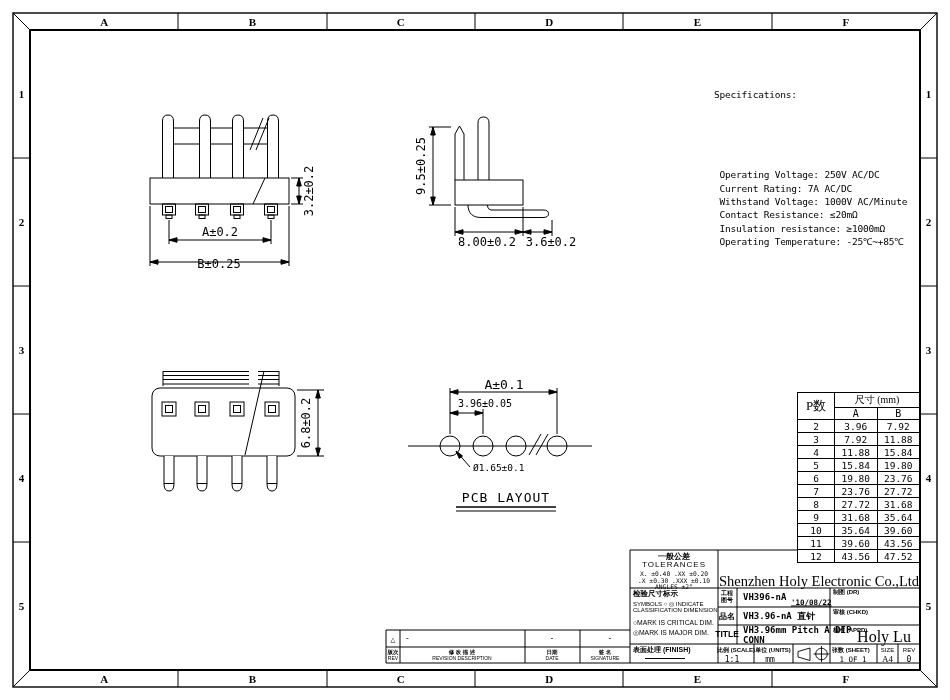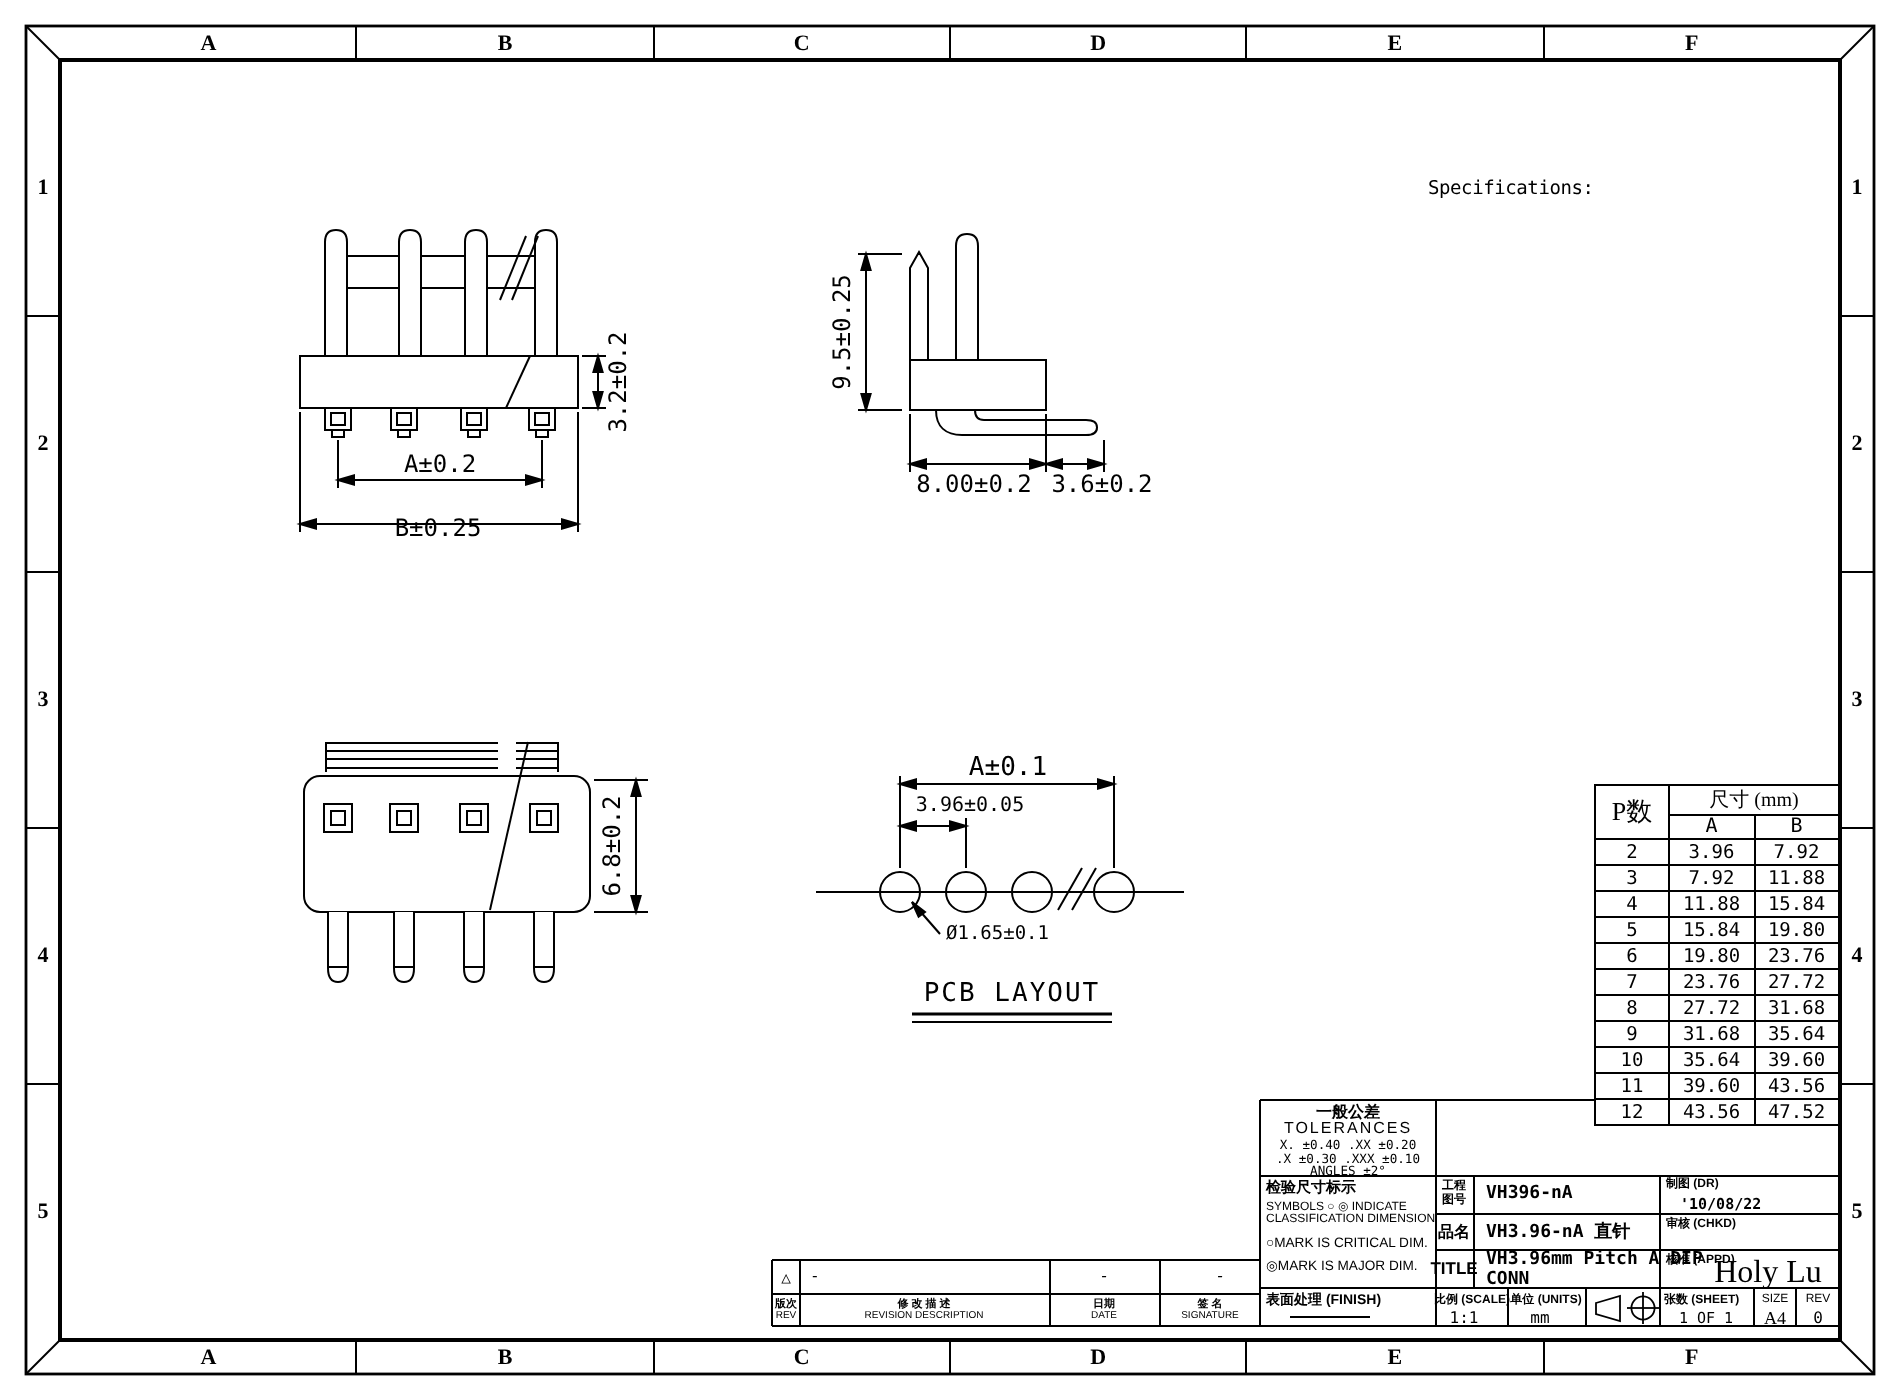--- a/index.html
+++ b/index.html
@@ -266,20 +266,23 @@
 
   <div class="zone">1</div>
       <div class="zone">2</div>
       <div class="zone">3</div>
       <div class="zone">4</div>
       <div class="zone">5</div>
     </div>
 
   <div class="specs">
     <div>Specifications:</div>
+    <div>
+      
+    <div class="spec-line"> Operating Voltage: 250V AC/DC</div><div class="spec-line"> Current Rating: 7A AC/DC</div><div class="spec-line"> Withstand Voltage: 1000V AC/Minute</div><div class="spec-line"> Contact Resistance: ≤20mΩ</div><div class="spec-line"> Insulation resistance: ≥1000mΩ</div><div class="spec-line"> Operating Temperature: -25℃~+85℃</div></div>
   </div>
 
   <div class="t dim" style="left:220px;top:232px;">A±0.2</div>
   <div class="t dim" style="left:219px;top:264px;">B±0.25</div>
   <div class="rot dim" style="left:309px;top:191px;">3.2±0.2</div>
 
   <div class="rot dim" style="left:421px;top:166px;">9.5±0.25</div>
   <div class="t dim" style="left:487px;top:242px;">8.00±0.2</div>
   <div class="t dim" style="left:551px;top:242px;">3.6±0.2</div>
 
@@ -378,26 +381,27 @@
   <div class="t" style="left:674px;top:586px;font-size:6.3px;">ANGLES      ±2°</div>
 
   <div class="tl tb b" style="left:633px;top:594px;font-size:7.5px;">检验尺寸标示</div>
   <div class="tl tb" style="left:633px;top:602.5px;font-size:6px;">SYMBOLS ○ ◎ INDICATE</div>
   <div class="tl tb" style="left:633px;top:609.5px;font-size:6px;">CLASSIFICATION  DIMENSION</div>
   <div class="tl tb" style="left:633px;top:622px;font-size:6.8px;">○MARK IS CRITICAL DIM.</div>
   <div class="tl tb" style="left:633px;top:633px;font-size:6.8px;">◎MARK IS MAJOR DIM.</div>
 
   <div class="tl tb b" style="left:633px;top:650px;font-size:7px;">表面处理 (FINISH)</div>
 
+  <div class="t serif" style="left:819px;top:581px;font-size:14.5px;">Shenzhen Holy Electronic Co.,Ltd</div>
 
   <div class="t tb b" style="left:727px;top:593px;font-size:6px;">工程</div>
   <div class="t tb b" style="left:727px;top:600px;font-size:6px;">图号</div>
   <div class="tl b" style="left:743px;top:597px;font-size:9px;">VH396-nA</div>
   <div class="tl tb b" style="left:833px;top:592px;font-size:6px;">制图 (DR)</div>
-  <div class="tl b" style="left:840px;top:601.5px;font-size:7.5px;">'10/08/22</div>
+  <div class="tl b" style="left:791px;top:601.5px;font-size:7.5px;text-decoration:underline;">'10/08/22</div>
 
   <div class="t tb b" style="left:727px;top:616px;font-size:8px;">品名</div>
   <div class="tl b" style="left:743px;top:616px;font-size:9px;">VH3.96-nA 直针</div>
   <div class="tl tb b" style="left:833px;top:612px;font-size:6px;">审核 (CHKD)</div>
 
   <div class="t tb b" style="left:727px;top:634px;font-size:8.5px;">TITLE</div>
   <div class="tl b" style="left:743px;top:630px;font-size:9px;">VH3.96mm  Pitch  A DIP</div>
   <div class="tl b" style="left:743px;top:639.5px;font-size:9px;">CONN</div>
   <div class="tl tb b" style="left:833px;top:630px;font-size:6px;">核准 (APPD)</div>
   <div class="t serif" style="left:884px;top:637px;font-size:16px;">Holy Lu</div>

